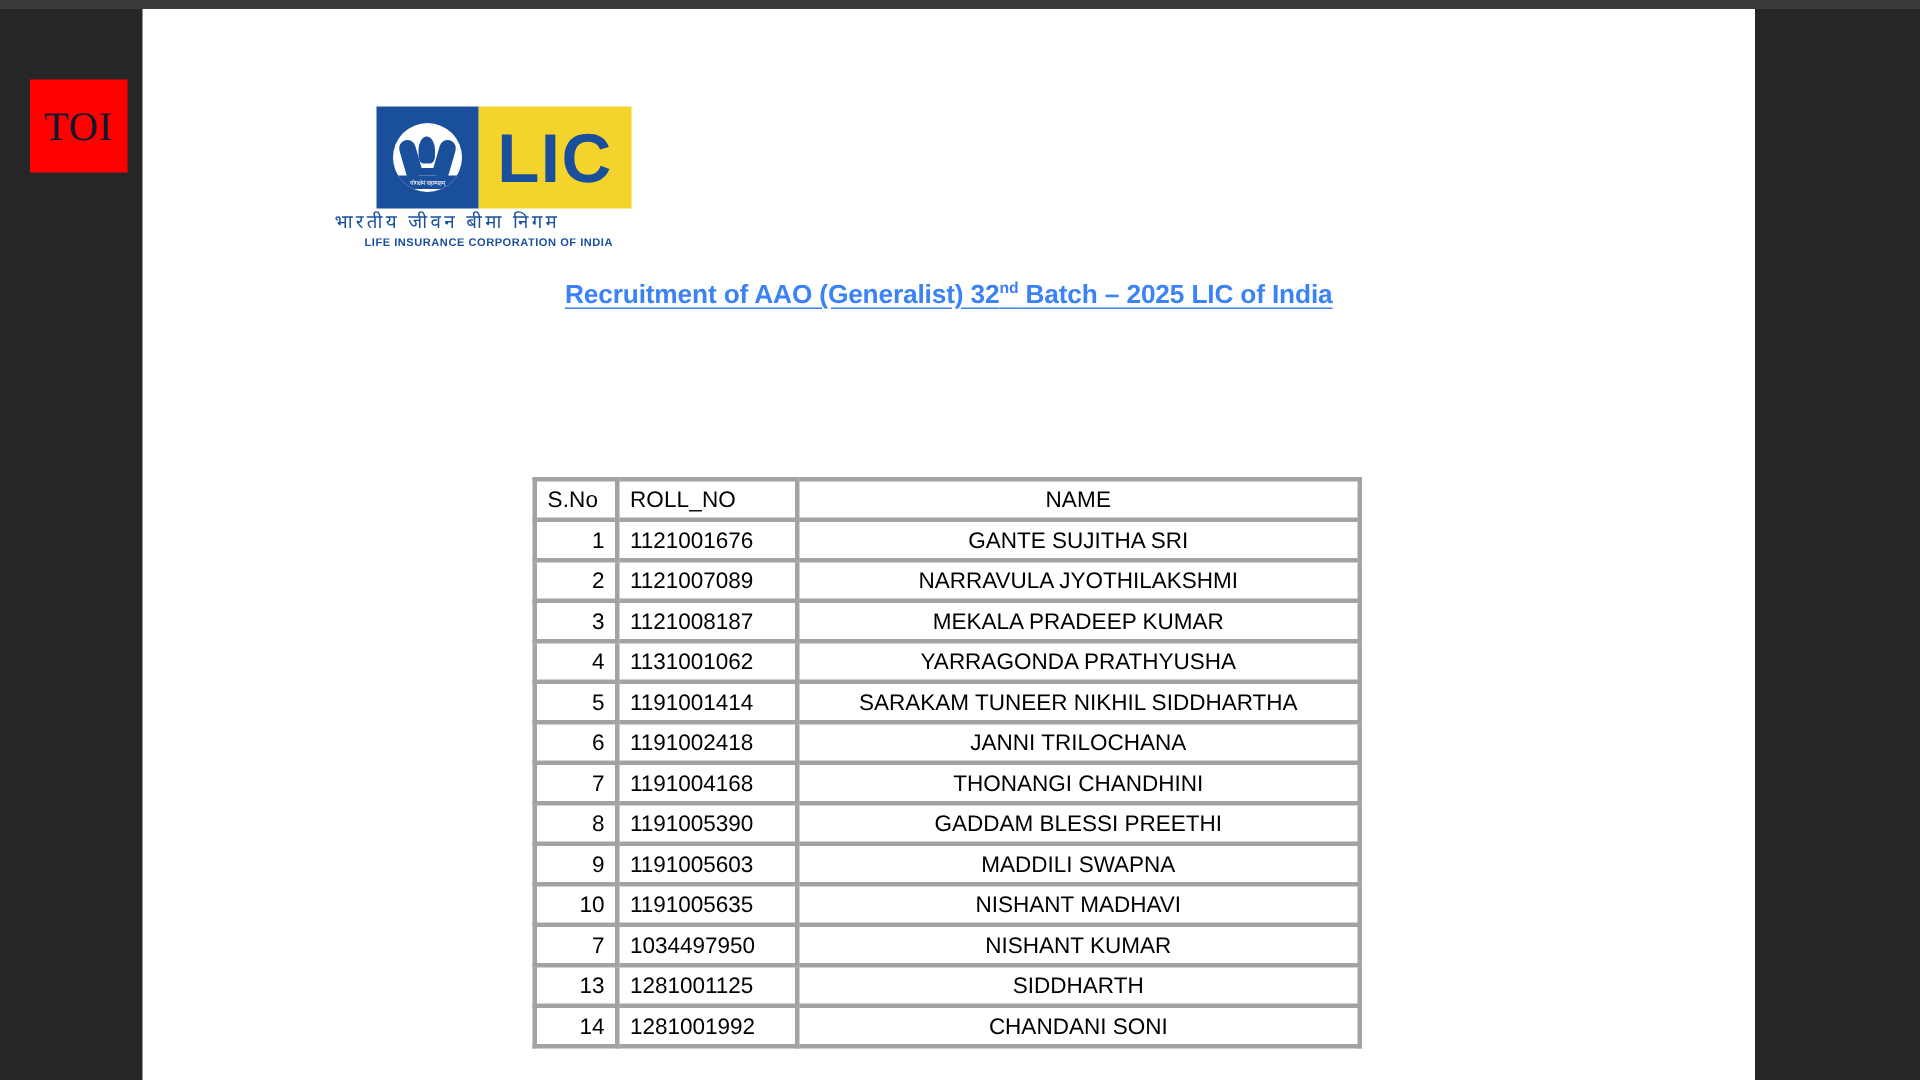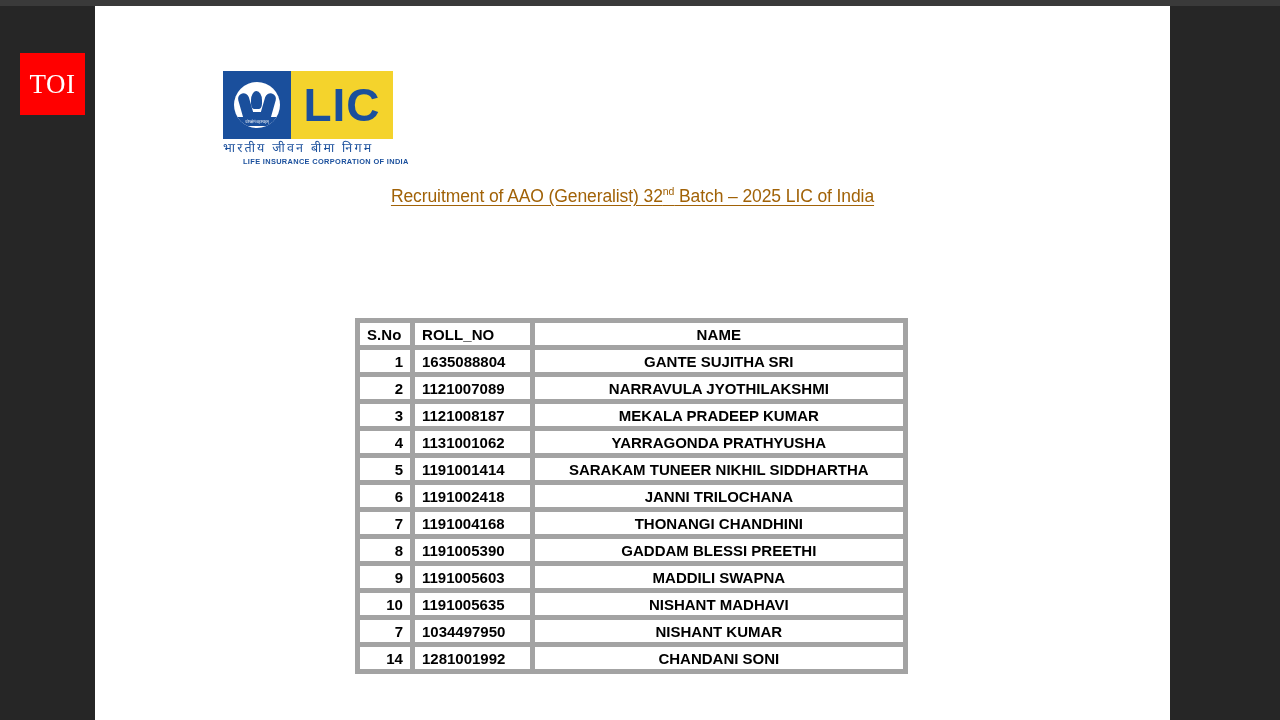--- a/index.html
+++ b/index.html
@@ -35,21 +35,21 @@
     top: 53px;
     width: 65px;
     height: 62px;
     background: #ff0000;
     display: flex;
     align-items: center;
     justify-content: center;
   }
   #toi-logo .toi-text {
     font-family: "Liberation Serif", serif;
-    color: #ffffff;
+    color: #0f172a;
     font-size: 27px;
     letter-spacing: 0.5px;
     line-height: 1;
   }
 
   
   #page {
     position: absolute;
     left: 95px;
     top: 6px;
@@ -64,20 +64,21 @@
     position: absolute;
     left: 128px;
     top: 65px;
     width: 170px;
     height: 92px;
   }
   #lic-mark {
     display: flex;
     height: 68px;
     width: 170px;
+    margin-left: 28px;
   }
   #lic-emblem-box {
     width: 68px;
     height: 68px;
     background: #1a4f9c;
     display: flex;
     align-items: center;
     justify-content: center;
     position: relative;
   }
@@ -165,22 +166,22 @@
     letter-spacing: 0.35px;
     white-space: nowrap;
     margin-left: 20px;
   }
 
   
   .doc-title {
     position: absolute;
     width: 100%;
     text-align: center;
-    color: #a16207;
-    font-weight: normal;
+    color: #3b82f6;
+    font-weight: bold;
     text-decoration: underline;
     text-underline-offset: 3px;
     white-space: nowrap;
   }
   #title-line-1 {
     top: 180px;
     font-size: 17.5px;
     letter-spacing: -0.1px;
   }
   #title-line-1 sup {
@@ -198,24 +199,24 @@
   #candidates-table {
     position: absolute;
     left: 260px;
     top: 312px;
     width: 553px;
     border-collapse: collapse;
     font-size: 15px;
     color: #000000;
   }
   #candidates-table td, #candidates-table th {
-    border: 5px solid #a3a3a3;
+    border: 3px solid #a3a3a3;
     height: 27px;
     padding: 0 7px;
-    font-weight: bold;
+    font-weight: normal;
     vertical-align: middle;
     box-sizing: border-box;
   }
   .col-sno   { width: 55px;  text-align: right; }
   .col-roll  { width: 120px; text-align: left; }
   .col-name  { width: 378px; text-align: center; }
   thead .col-sno { text-align: left; }
   thead th { letter-spacing: 0.1px; }
 </style>
 </head>
@@ -257,21 +258,21 @@
       <thead>
         <tr>
           <th class="col-sno">S.No</th>
           <th class="col-roll">ROLL_NO</th>
           <th class="col-name">NAME</th>
         </tr>
       </thead>
       <tbody id="table-body">
           <tr>
             <td class="col-sno">1</td>
-            <td class="col-roll">1635088804</td>
+            <td class="col-roll">1121001676</td>
             <td class="col-name">GANTE SUJITHA SRI</td>
           </tr>
           <tr>
             <td class="col-sno">2</td>
             <td class="col-roll">1121007089</td>
             <td class="col-name">NARRAVULA JYOTHILAKSHMI</td>
           </tr>
           <tr>
             <td class="col-sno">3</td>
             <td class="col-roll">1121008187</td>
@@ -311,20 +312,25 @@
             <td class="col-sno">10</td>
             <td class="col-roll">1191005635</td>
             <td class="col-name">NISHANT MADHAVI</td>
           </tr>
           <tr>
             <td class="col-sno">7</td>
             <td class="col-roll">1034497950</td>
             <td class="col-name">NISHANT KUMAR</td>
           </tr>
           <tr>
+            <td class="col-sno">13</td>
+            <td class="col-roll">1281001125</td>
+            <td class="col-name">SIDDHARTH</td>
+          </tr>
+          <tr>
             <td class="col-sno">14</td>
             <td class="col-roll">1281001992</td>
             <td class="col-name">CHANDANI SONI</td>
           </tr>
         </tbody>
     </table>
 
   </div>
 </div>
 

